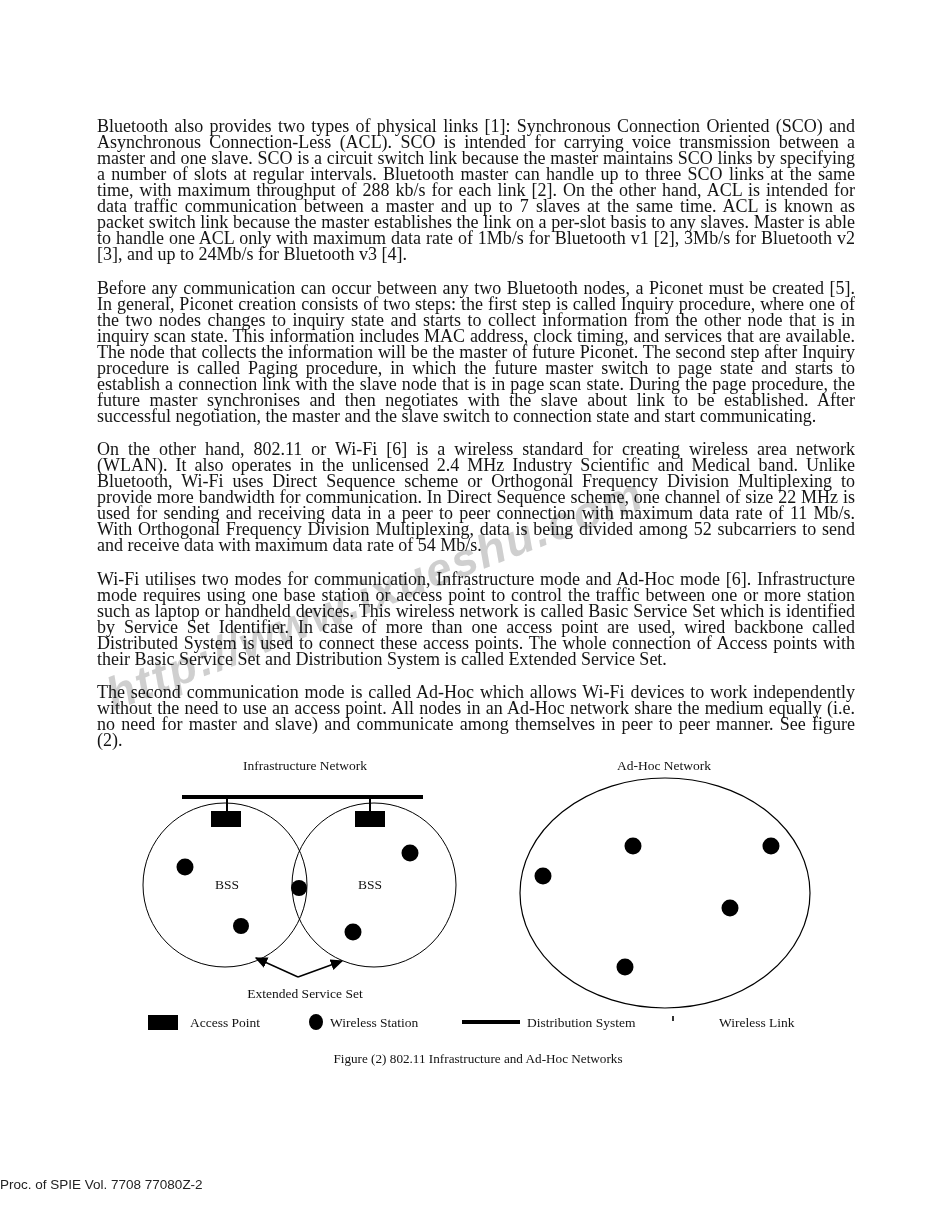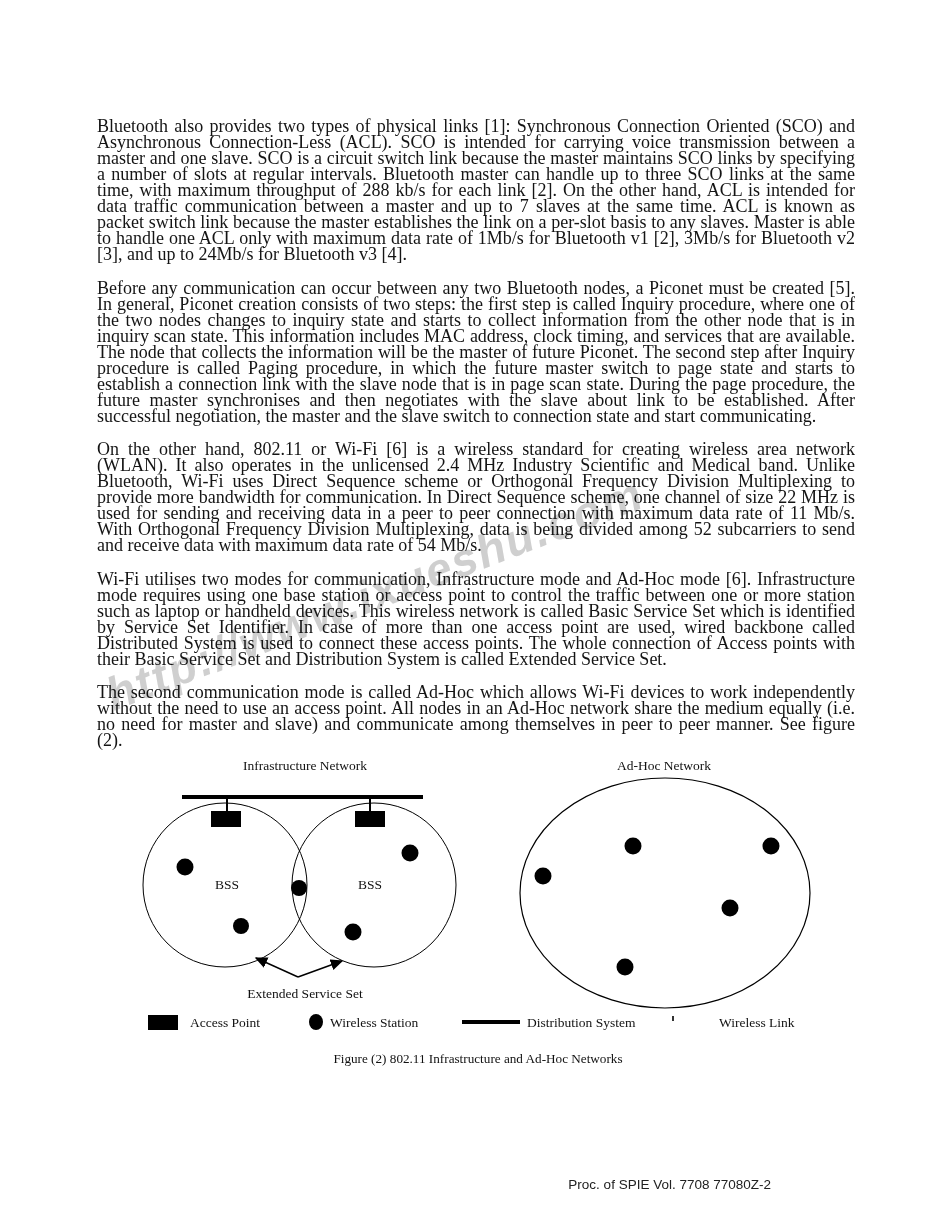--- a/index.html
+++ b/index.html
@@ -29,21 +29,21 @@
     white-space:nowrap;
     z-index:1;
   }
   .figure-svg{position:absolute;left:90px;top:755px;z-index:2;}
   .figure-svg text{
     font-family:"Liberation Serif","DejaVu Serif",serif;
     fill:#111;
   }
   .footer{
     position:absolute;left:0;top:1177px;width:771px;
-    text-align:right;
+    text-align:left;
     font-family:"Liberation Sans","DejaVu Sans",sans-serif;
     font-size:13.5px;color:#222;
     z-index:2;
   }
 </style>
 </head>
 <body>
 
 <div class="page">
 

